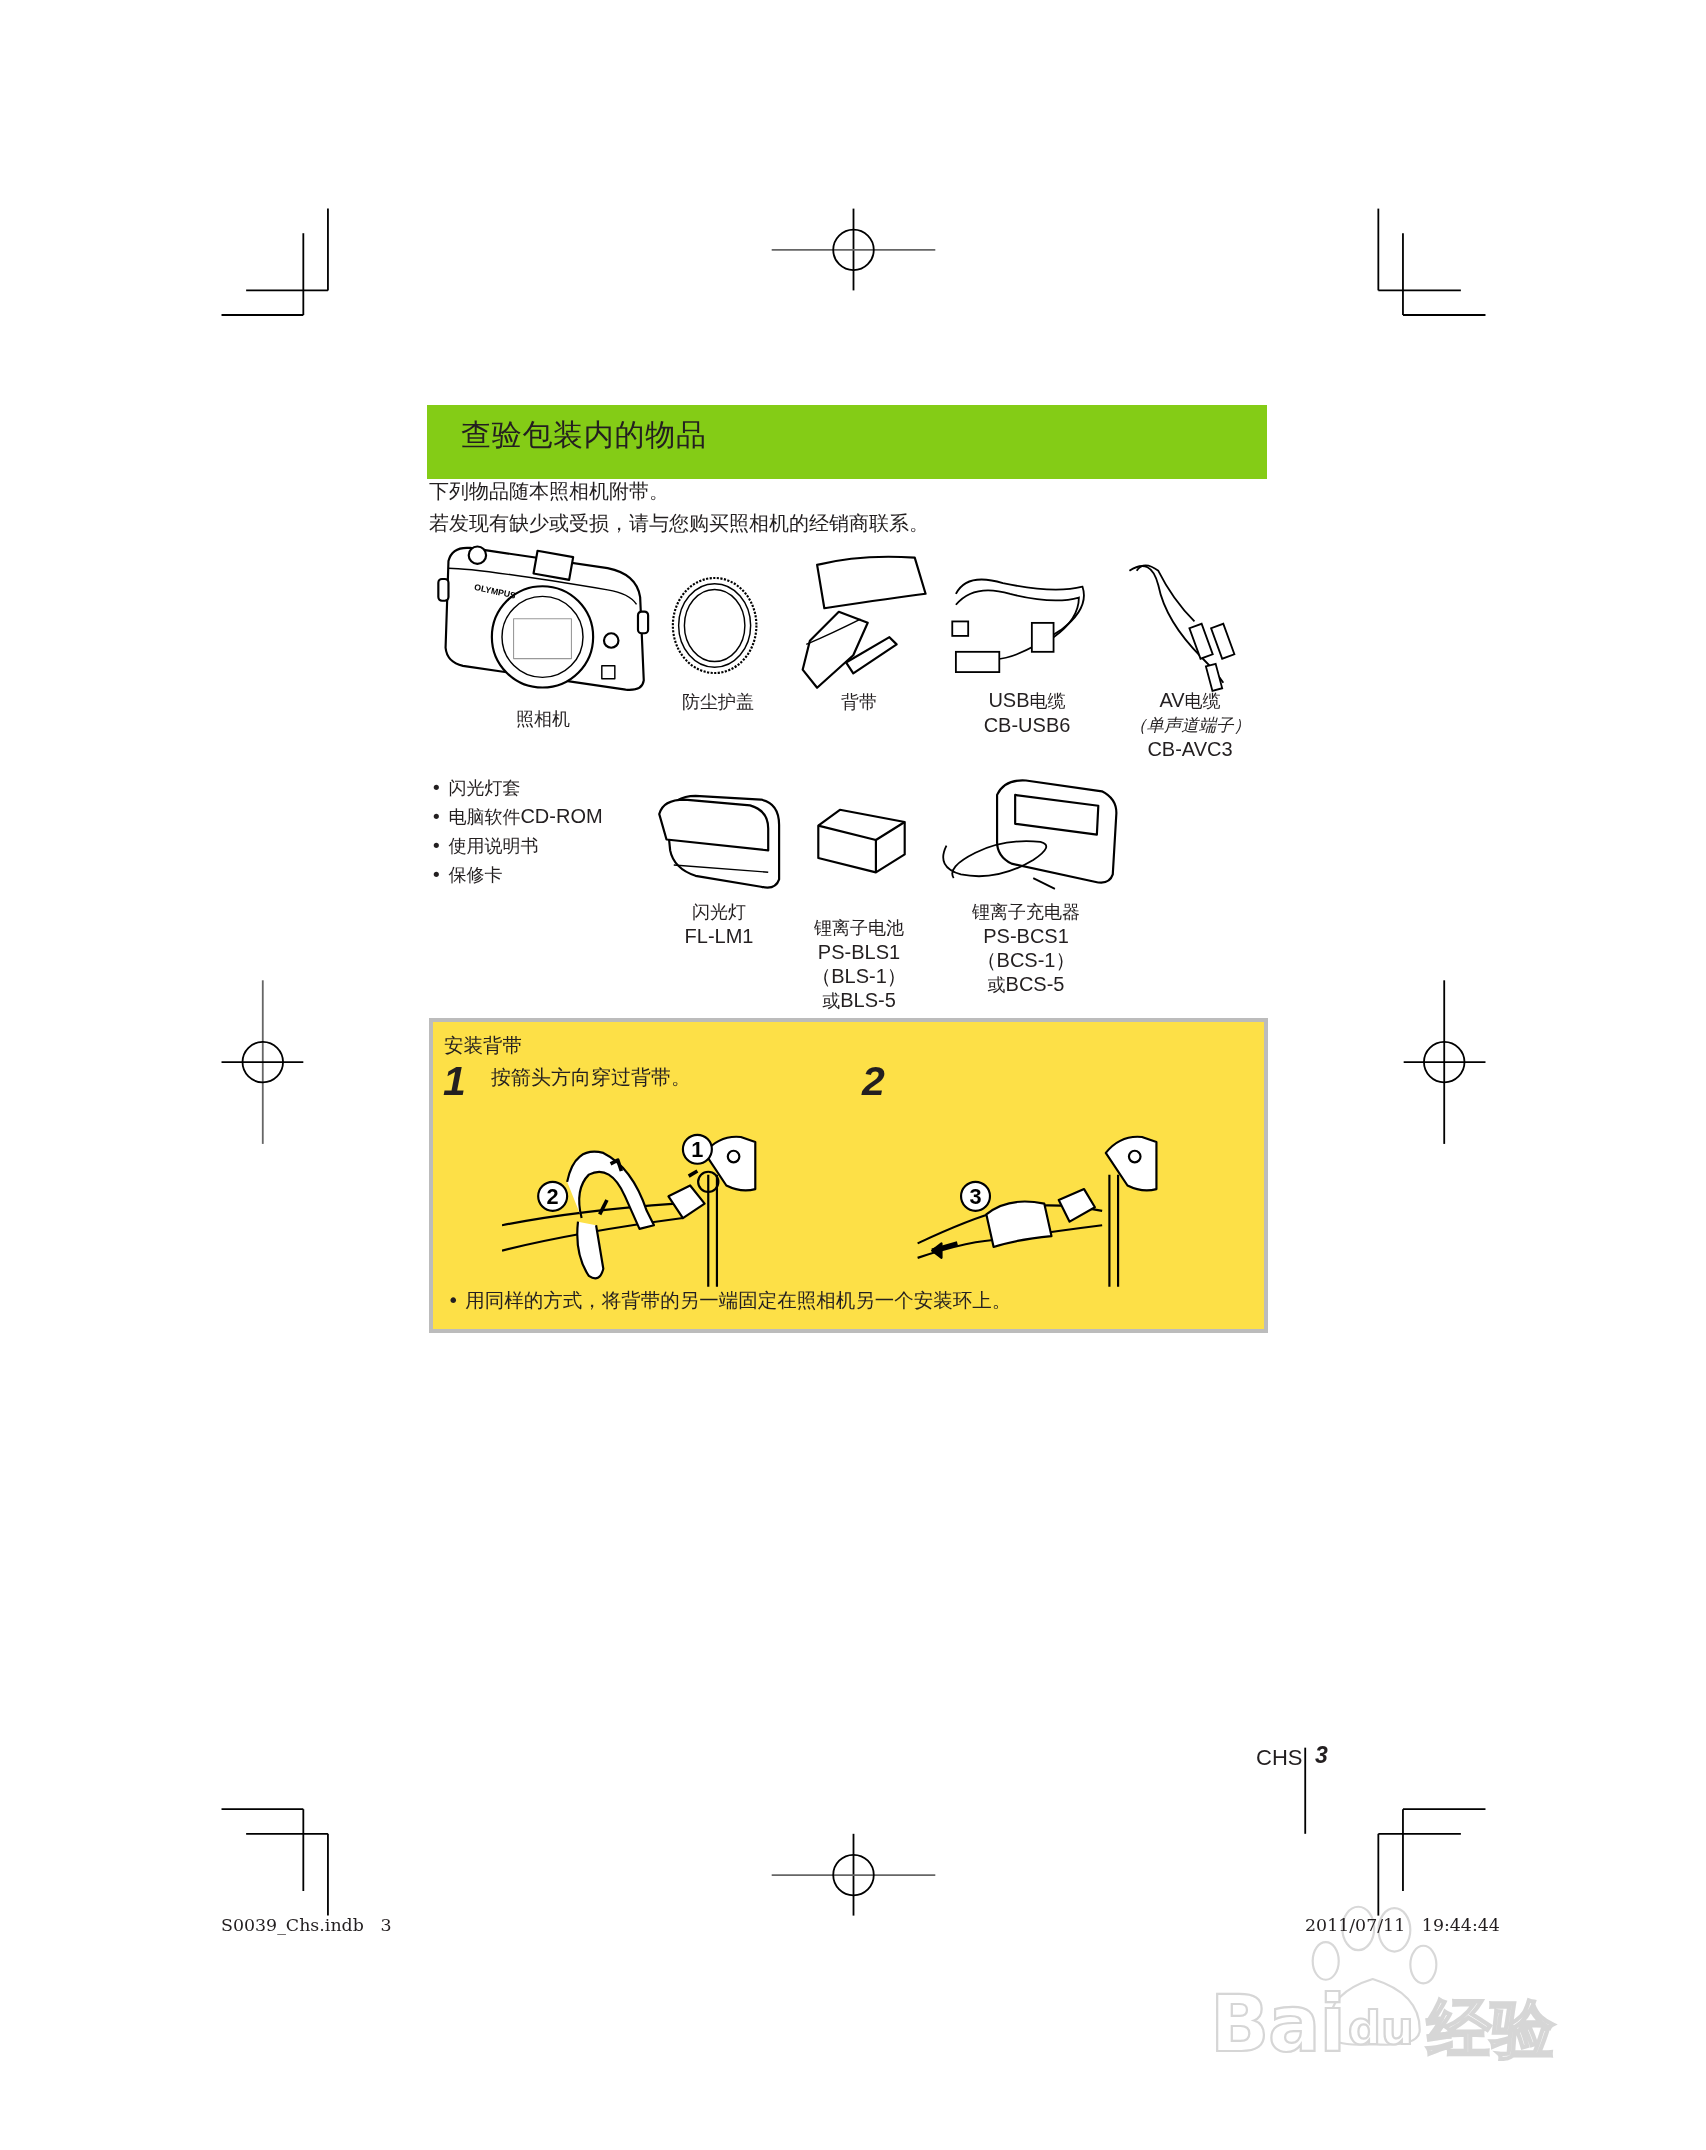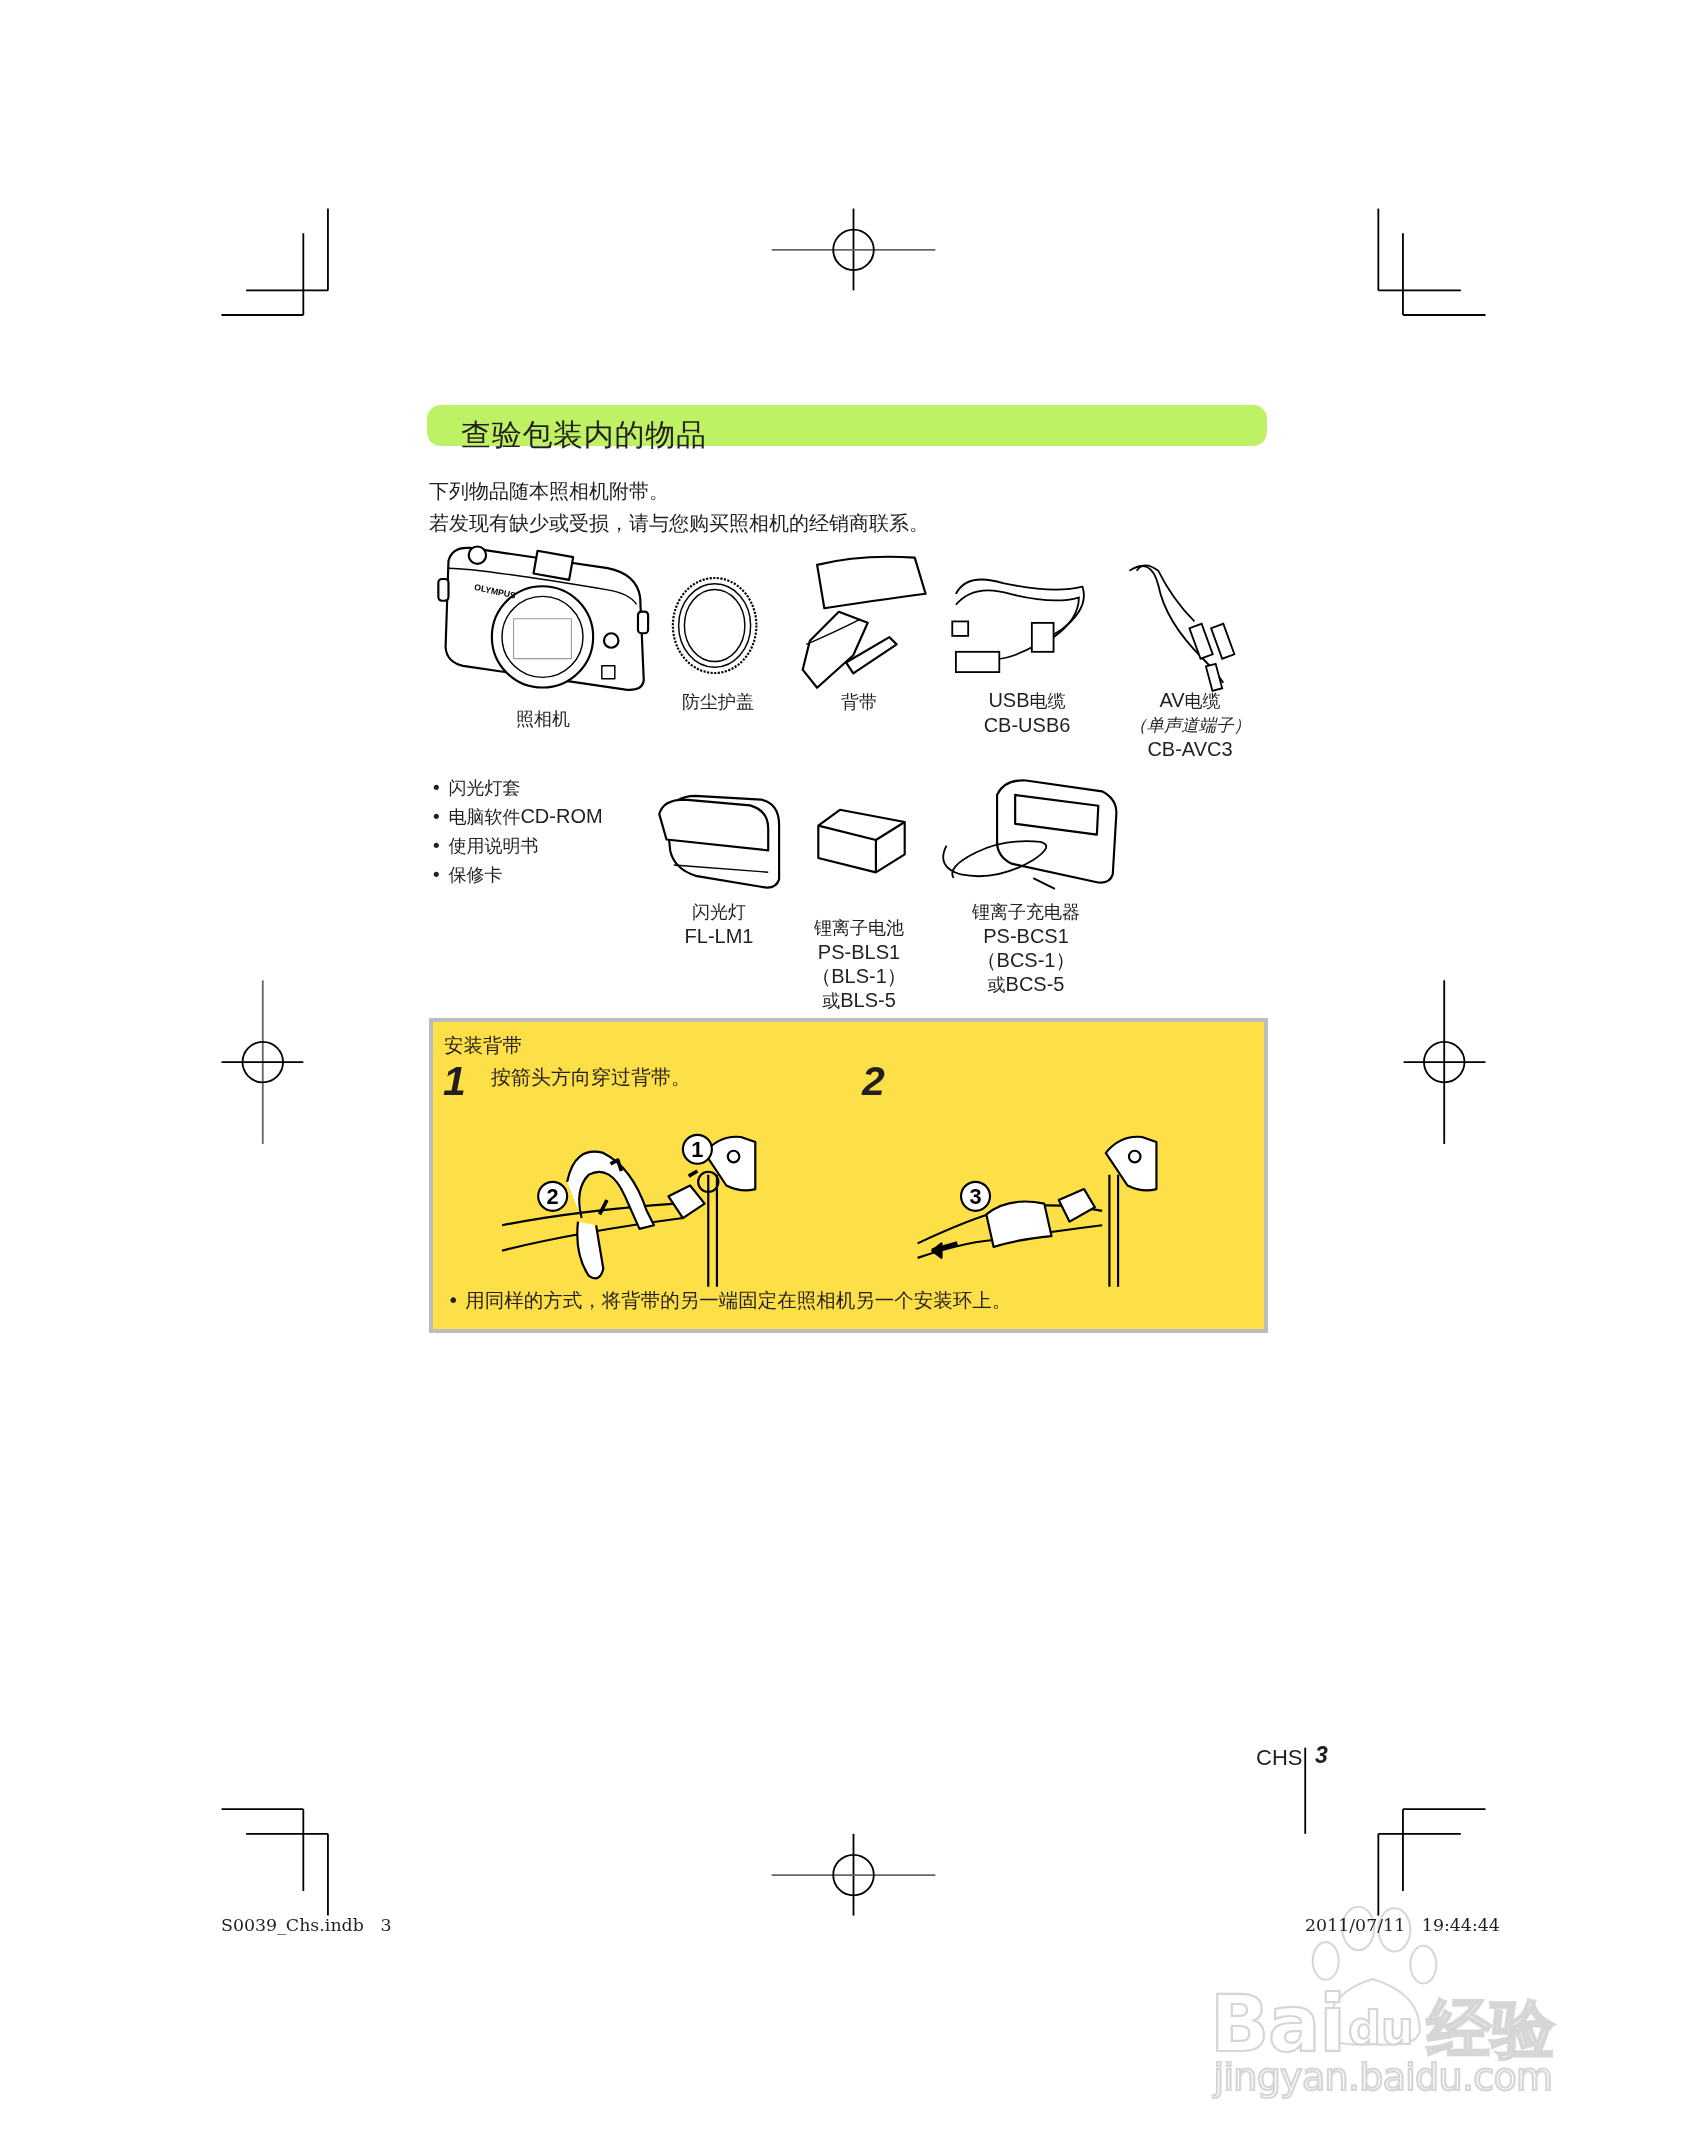--- a/index.html
+++ b/index.html
@@ -1,21 +1,21 @@
 <!DOCTYPE html>
 <html style="font-size:11.6px"><head>
 <meta charset="utf-8">
 <style>
   html, body { margin:0; padding:0; background:#ffffff; }
   body { width:1707px; height:2151px; position:relative; overflow:hidden;
          font-family:"DejaVu Sans", "Liberation Sans", sans-serif; color:#231f20; }
   .abs { position:absolute; }
   .marks { position:absolute; left:0; top:0; width:1707px; height:2151px; pointer-events:none; }
 
-  .section-header { left:427px; top:405px; width:840px; height:41px; background:#bef264;border-radius:14px; }
+  .section-header { left:427px; top:405px; width:840px; height:74px; background:#84cc16; }
   .section-title { left:34px; top:10px; font-size:30px; font-weight:normal; letter-spacing:0.7px; white-space:nowrap; }
 
   .intro { left:429px; font-size:20px; white-space:nowrap; color:#231f20; }
 
   .item-label { position:absolute; text-align:center; font-size:18px; line-height:24px; white-space:nowrap; transform:translateX(-50%); }
   .item-label .cn { display:block; }
   .item-label .en { display:block; font-family:"Liberation Sans", sans-serif; font-size:20px; }
   .item-label .mix { display:block; font-size:18px; }
   .item-label .mix b { font-family:Liberation Sans, sans-serif; font-weight:normal; font-size:20px; }
 
@@ -276,17 +276,16 @@
       <ellipse cx="205" cy="50" rx="22" ry="30"></ellipse>
       <ellipse cx="255" cy="52" rx="22" ry="30"></ellipse>
       <ellipse cx="160" cy="95" rx="18" ry="26"></ellipse>
       <ellipse cx="295" cy="100" rx="18" ry="26"></ellipse>
       <path d="M165 190 Q160 140 225 120 Q290 140 290 190 Q290 215 225 210 Q160 215 165 190 Z"></path>
     </g>
   </svg>
   <div class="abs wm-text" style="left:0px;top:87px;font-size:78px;letter-spacing:-1.4px;">Bai</div>
   <div class="abs wm-text" style="left:138px;top:109px;font-size:46px;">du</div>
   <div class="abs wm-text" style="left:217px;top:94px;font-size:64px;">经验</div>
-  <div class="abs wm-text" style="left:3.6px;top:163px;font-size:38px;font-weight:normal;letter-spacing:-0.7px;">jingyan.baidu.com</div>
 </div>
 
 <div class="abs slug" style="left:1305px;top:1915px;white-space:pre;">2011/07/11   19:44:44</div>
 
 
 </body></html>

